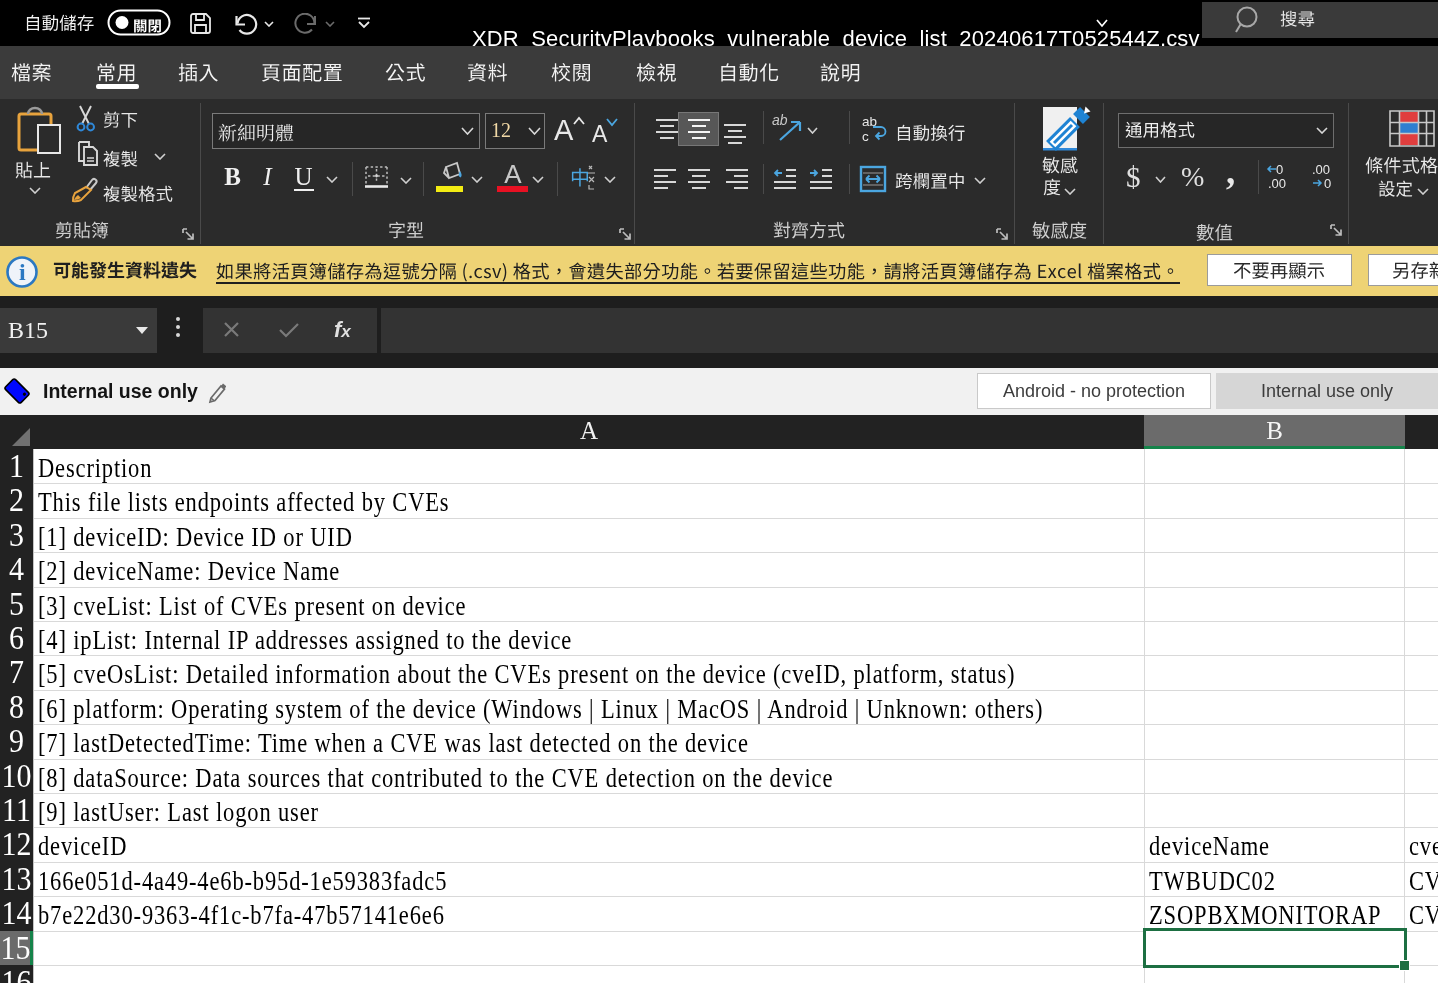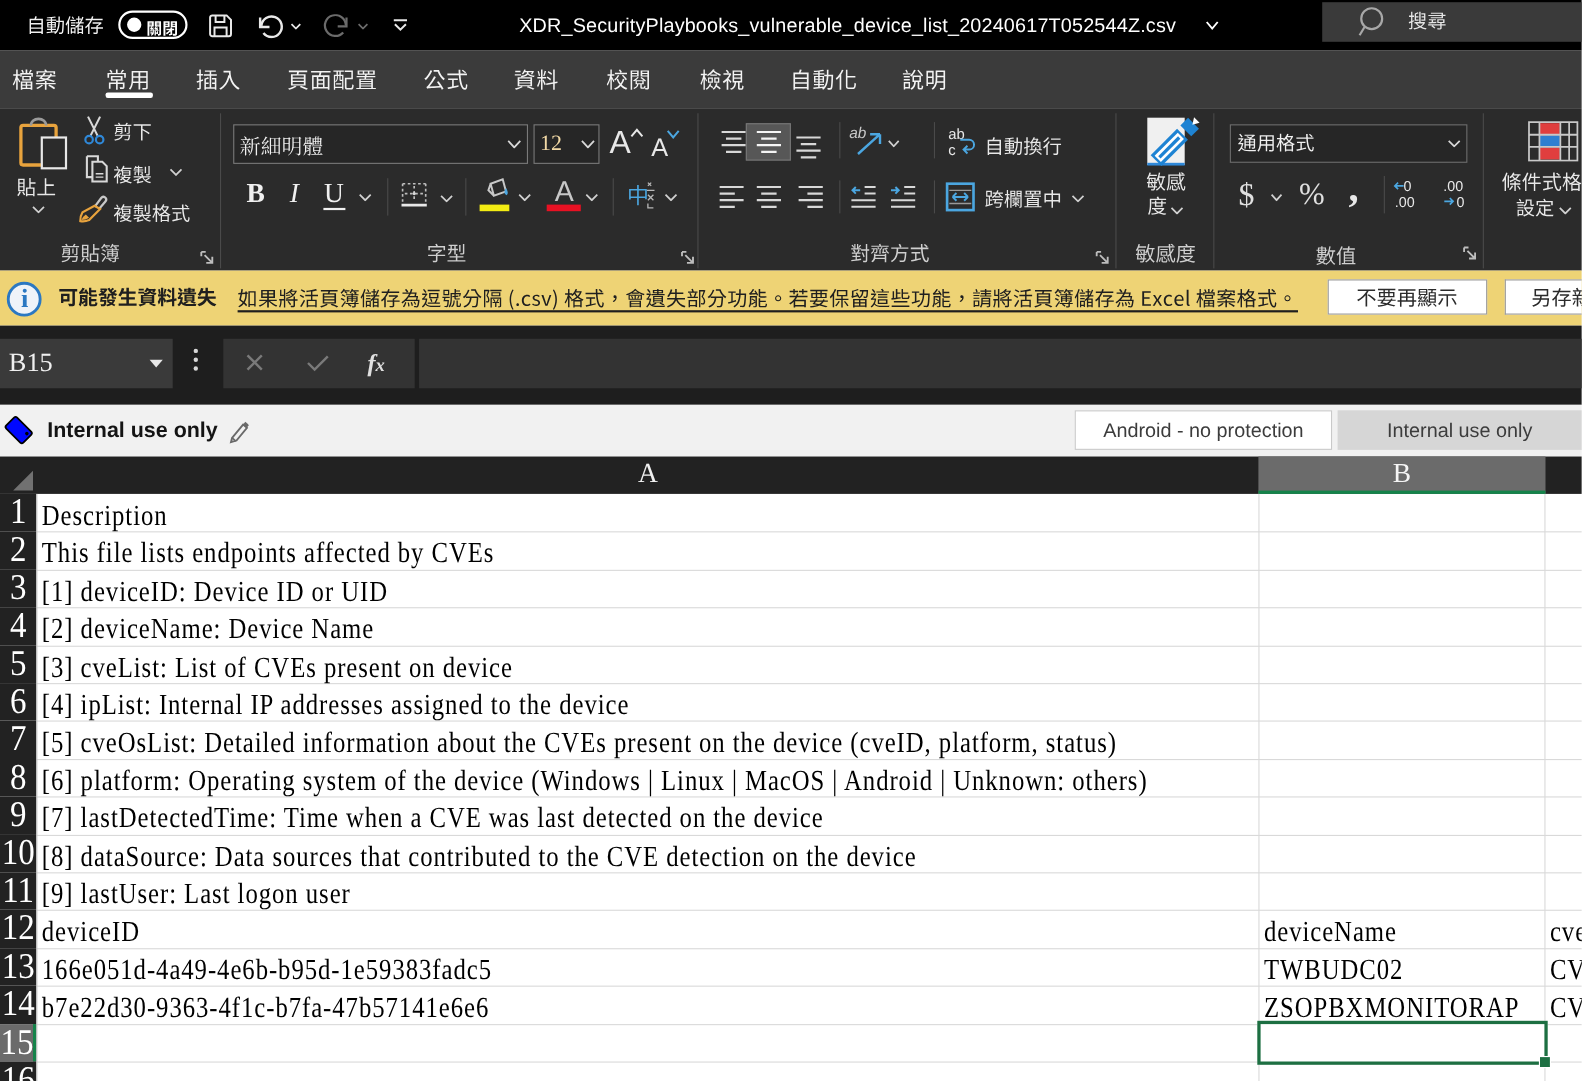--- a/index.html
+++ b/index.html
@@ -32,21 +32,21 @@
     <path d="M22 3 V11 H14" fill="none" stroke="#6b6b6b" stroke-width="2"></path>
     <path d="M21.4 10 A9.5 9.5 0 1 0 19 16.5" fill="none" stroke="#6b6b6b" stroke-width="2"></path>
   </svg>
 <svg class="ab" style="left:325.0px;top:21.0px;" width="10" height="6" viewBox="0 0 10 6">
     <path d="M1 1 L5.0 5 L9 1" fill="none" stroke="#6b6b6b" stroke-width="1.6"></path>
   </svg>
 <svg class="ab" style="left:356px;top:17px;" width="16" height="12" viewBox="0 0 16 12">
     <path d="M2 1.5 H14" stroke="#e8e8e8" stroke-width="1.8"></path>
     <path d="M3 5 L8 10 L13 5" fill="none" stroke="#e8e8e8" stroke-width="1.8"></path>
   </svg>
-<div style="position:absolute;left:472px;top:0;width:640px;height:46px;color:#fff;font-size:18px;letter-spacing:0.15px;line-height:46px;white-space:nowrap">XDR_SecurityPlaybooks_vulnerable_device_list_20240617T052544Z.csv</div>
+<div style="position:absolute;left:472px;top:16px;width:640px;height:46px;color:#fff;font-size:22px;letter-spacing:0.15px;line-height:46px;white-space:nowrap">XDR_SecurityPlaybooks_vulnerable_device_list_20240617T052544Z.csv</div>
 <svg class="ab" style="left:1095px;top:18px;" width="14" height="10" viewBox="0 0 14 10">
     <path d="M2 2 L7 8 L12 2" fill="none" stroke="#fff" stroke-width="1.7"></path>
   </svg>
 <div style="position:absolute;left:1202px;top:1.5px;width:236px;height:36px;background:#3a3a3a"></div>
 <svg class="ab" style="left:1233px;top:4px;" width="30" height="32" viewBox="0 0 30 32">
     <circle cx="14" cy="13" r="9.5" fill="none" stroke="#a8a8a8" stroke-width="2"></circle>
     <path d="M7.5 20.5 L3 28" stroke="#a8a8a8" stroke-width="2"></path>
   </svg>
 <svg class="ab" style="left:1280px;top:7.1px" width="37" height="23">
     <path transform="translate(0,18.4)" d="M5.9 -5.3L5.9 -4.1L7.6 -4.1L7.1 -4C7.8 -2.9 8.8 -1.9 9.9 -1.1C8.4 -0.4 6.7 0 4.9 0.3C5.1 0.6 5.4 1.1 5.5 1.4C7.5 1.1 9.4 0.5 11 -0.4C12.5 0.5 14.2 1.1 16.1 1.4C16.3 1.1 16.6 0.5 16.9 0.2C15.2 -0 13.7 -0.5 12.3 -1.1C13.7 -2.1 14.9 -3.3 15.6 -4.9L14.8 -5.3L14.5 -5.3L11.5 -5.3L11.5 -14.7L10.2 -14.7L10.2 -5.3ZM13.7 -4.1C13.1 -3.2 12.2 -2.4 11.1 -1.8C10 -2.4 9 -3.2 8.4 -4.1ZM12.1 -13.4L12.1 -12.3L14.6 -12.3L14.6 -10.6L12.3 -10.6L12.3 -9.5L14.6 -9.5L14.6 -7.7L12.1 -7.7L12.1 -6.6L15.8 -6.6L15.8 -13.4ZM8.9 -14.2C8.2 -13.8 6.9 -13.2 6.1 -13L6.1 -6.6L9.6 -6.6L9.6 -7.7L7.3 -7.7L7.3 -9.5L9.5 -9.5L9.5 -10.6L7.3 -10.6L7.3 -12.4C8 -12.6 8.9 -12.9 9.7 -13.3ZM2.8 -14.7L2.8 -11.2L0.9 -11.2L0.9 -9.9L2.8 -9.9L2.8 -6.1L0.7 -5.4L1 -4.1L2.8 -4.8L2.8 -0.3C2.8 -0.1 2.7 0 2.5 0C2.3 0 1.7 0 1 0C1.1 0.4 1.3 0.9 1.3 1.2C2.4 1.2 3 1.2 3.4 1C3.9 0.8 4 0.4 4 -0.3L4 -5.3L5.7 -6L5.5 -7.1L4 -6.6L4 -9.9L5.5 -9.9L5.5 -11.2L4 -11.2L4 -14.7ZM27.8 -7L31.9 -7L31.9 -5.3L27.8 -5.3ZM18.5 -11.8L18.5 -10.9L30.5 -10.9L30.5 -9.8L20.7 -9.8L20.7 -8.8L31.8 -8.8L31.8 -10.8L34.1 -10.8L34.1 -11.9L31.8 -11.9L31.8 -13.8L20.8 -13.8L20.8 -12.9L30.5 -12.9L30.5 -11.8ZM21.2 -1.5C22.2 -0.9 23.4 -0 24 0.6L24.9 -0.2C24.4 -0.8 23.3 -1.6 22.3 -2.2L29.3 -2.2L29.3 0C29.3 0.3 29.2 0.3 28.9 0.4C28.6 0.4 27.6 0.4 26.4 0.3C26.6 0.6 26.8 1.1 26.8 1.4C28.4 1.4 29.3 1.4 29.8 1.2C30.4 1.1 30.6 0.8 30.6 0.1L30.6 -2.2L34.2 -2.2L34.2 -3.3L30.6 -3.3L30.6 -4.4L33.2 -4.4L33.2 -7.9L26.6 -7.9L26.6 -4.4L29.3 -4.4L29.3 -3.3L18.3 -3.3L18.3 -2.2L22 -2.2ZM18.7 -5.1L18.8 -4C20.6 -4.2 23.2 -4.4 25.8 -4.6L25.8 -5.6L22.8 -5.3L22.8 -7L25.4 -7L25.4 -7.9L19 -7.9L19 -7L21.5 -7L21.5 -5.3Z" fill="#e5e5e5"></path>
@@ -380,21 +380,21 @@
 <div style="position:absolute;left:176px;top:317px;width:4px;height:4px;border-radius:2px;background:#d8d8d8"></div>
 <div style="position:absolute;left:176px;top:325px;width:4px;height:4px;border-radius:2px;background:#d8d8d8"></div>
 <div style="position:absolute;left:176px;top:333px;width:4px;height:4px;border-radius:2px;background:#d8d8d8"></div>
 <div style="position:absolute;left:203px;top:308px;width:174px;height:45px;background:#333"></div>
 <svg class="ab" style="left:222px;top:320px;" width="20" height="20" viewBox="0 0 20 20">
     <path d="M3 3 L16 16 M16 3 L3 16" stroke="#7a7a7a" stroke-width="2.2"></path>
   </svg>
 <svg class="ab" style="left:278px;top:320px;" width="22" height="20" viewBox="0 0 22 20">
     <path d="M2 10 L8 16 L20 4" fill="none" stroke="#7a7a7a" stroke-width="2.2"></path>
   </svg>
-<div style="position:absolute;left:334px;top:314px;width:40px;height:32px;color:#e0e0e0;font-size:22px;font-style:italic;font-weight:bold;line-height:32px;font-family:Liberation Serif, serif">f<span style="font-size:17px">x</span></div>
+<div style="position:absolute;left:334px;top:314px;width:40px;height:32px;color:#e0e0e0;font-size:22px;font-style:italic;font-weight:bold;line-height:32px;font-family:Liberation Sans, sans-serif">f<span style="font-size:17px">x</span></div>
 <div style="position:absolute;left:381px;top:308px;width:1057px;height:45px;background:#333"></div>
 <div style="position:absolute;left:0;top:368px;width:1438px;height:47px;background:#f1f1f1"></div>
 <svg class="ab" style="left:2px;top:377px;" width="30" height="30" viewBox="0 0 30 30">
     <g transform="rotate(45 15 14)">
       <rect x="4" y="7" width="22" height="14" rx="2" fill="#0008ff" stroke="#000" stroke-width="1.6"></rect>
       <circle cx="22.5" cy="11" r="1.6" fill="#000"></circle>
     </g>
   </svg>
 <div style="position:absolute;left:43px;top:368px;width:250px;height:47px;color:#141414;font-size:19.5px;font-weight:bold;line-height:47px">Internal use only</div>
 <svg class="ab" style="left:206px;top:381px;" width="20" height="23" viewBox="0 0 20 23">

